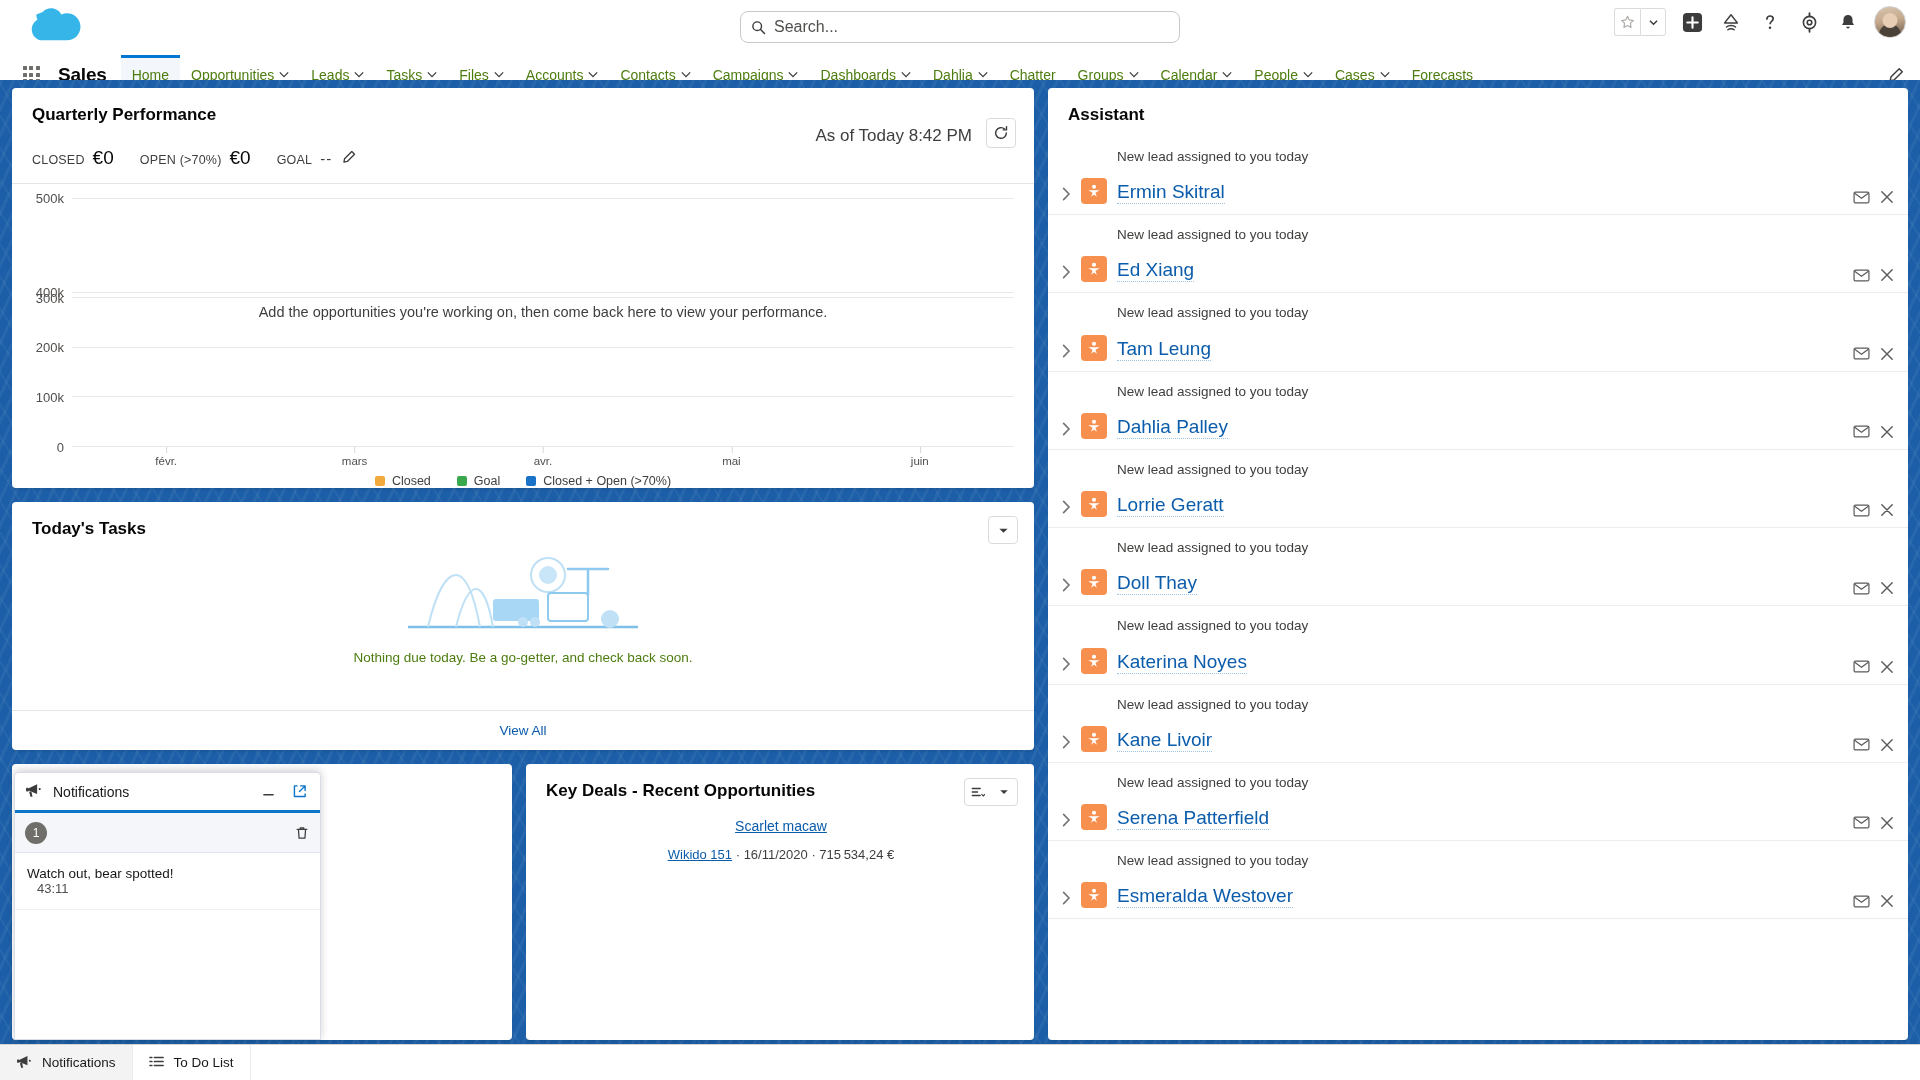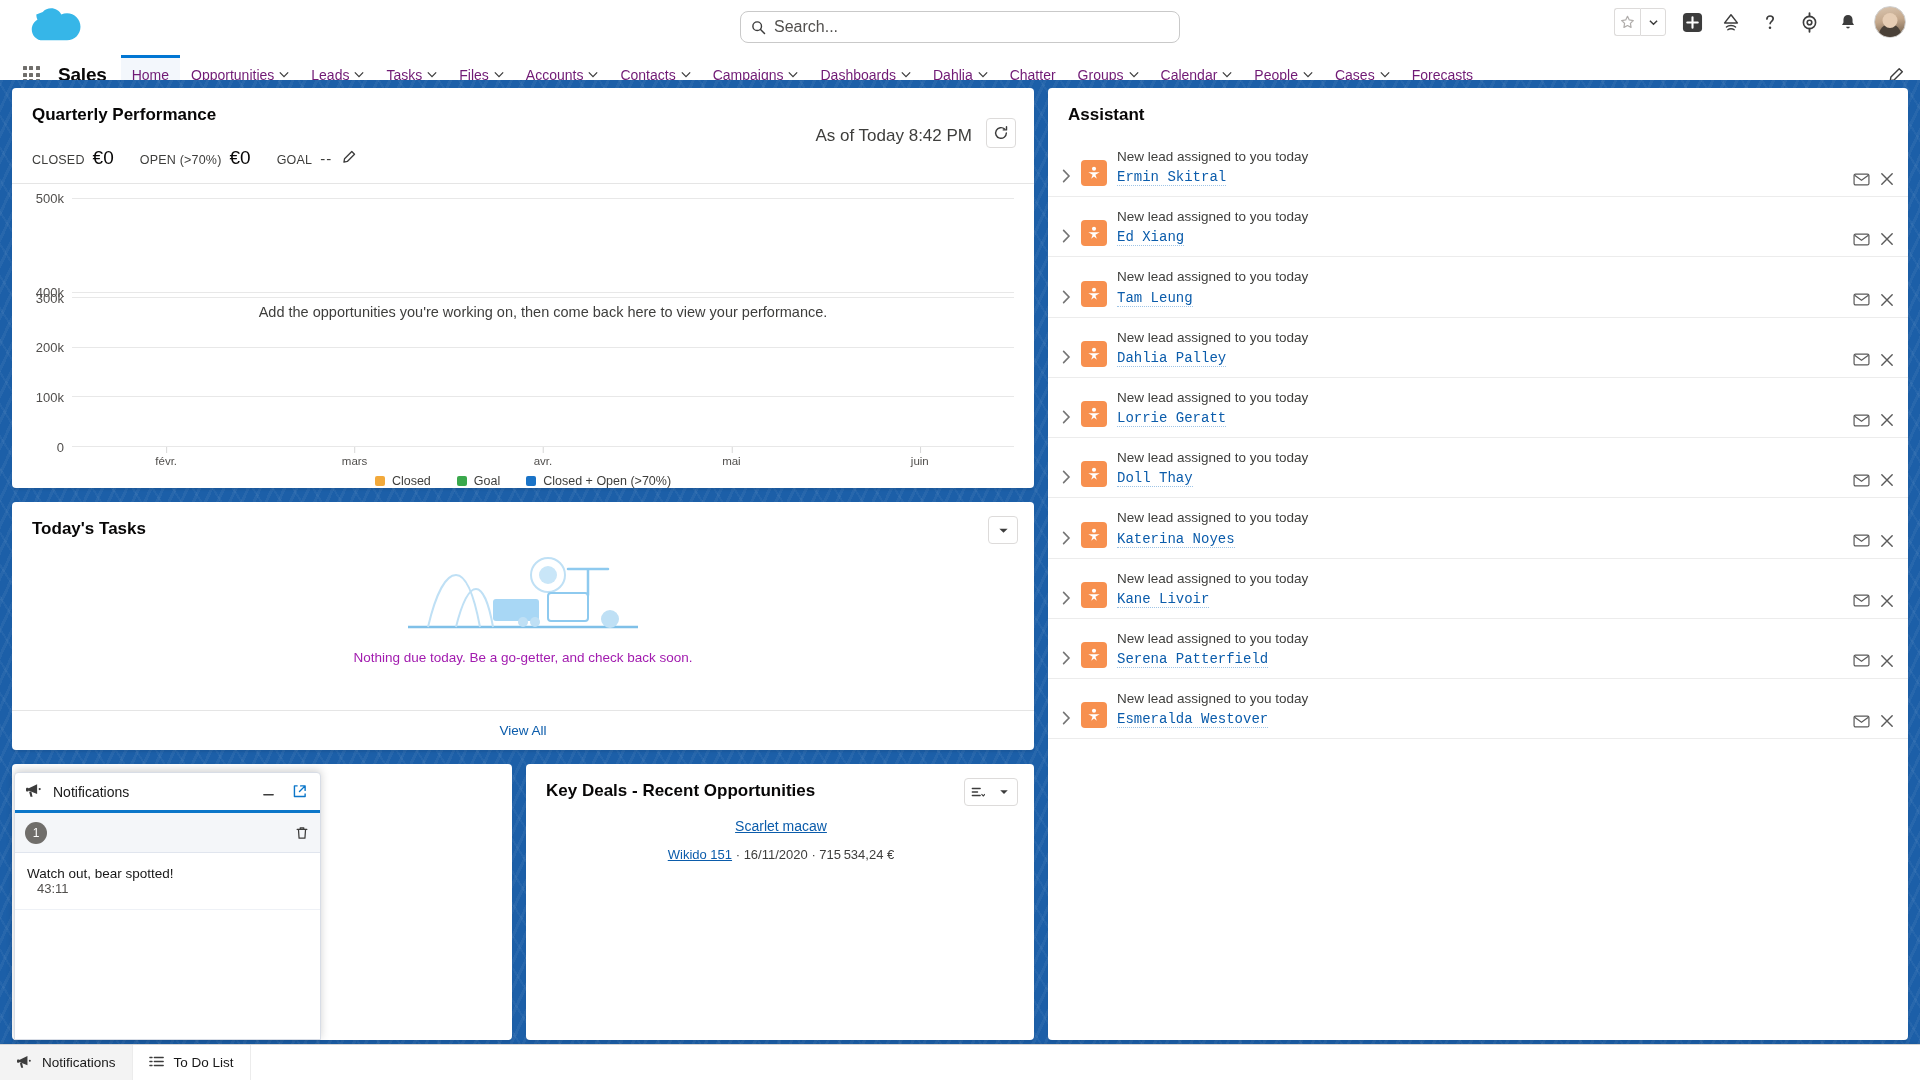--- a/index.html
+++ b/index.html
@@ -65,21 +65,21 @@
   }
   .waffle-grid { display: grid; grid-template-columns: repeat(3, 4px); gap: 2.5px; }
   .waffle-grid i { width: 4px; height: 4px; background: #706e6b; border-radius: 0.5px; display:block; }
   .app-name {
     font-size: 19px; font-weight: 700; color: #080707; display: flex; align-items: center;
     padding: 0 14px 0 10px; letter-spacing: -0.2px;
   }
   .nav-items { display: flex; align-items: stretch; }
   .nav-item {
     display: flex; align-items: center; gap: 5px; padding: 0 11px;
-    font-size: 14px; color: #701a75; cursor: pointer; position: relative;
+    font-size: 14px; color: #4d7c0f; cursor: pointer; position: relative;
     white-space: nowrap;
   }
   .nav-item.active { background: #f3f7fc; }
   .nav-item.active::before {
     content: ""; position: absolute; left: 0; right: 0; top: 0; height: 3px; background: #0176d3;
   }
   .nav-caret { font-size: 9px; color: #3c3c3c; }
   .pencil-right {
     position: absolute; right: 16px; top: 50%; transform: translateY(-50%);
     cursor: pointer; display:flex;
@@ -151,21 +151,21 @@
   .legend-item { display: flex; align-items: center; gap: 7px; cursor: pointer; }
   .legend-swatch { width: 10px; height: 10px; border-radius: 2px; }
 
   
   .row-2 { display: flex; gap: 14px; height: 248px; }
   .events-card { width: 500px; position: relative; overflow: hidden; }
   .tasks-card { flex: 1; position: relative; }
 
   .empty-art { display: flex; justify-content: center; margin-top: 10px; }
   .empty-text {
-    text-align: center; font-size: 13.5px; color: #a21caf; margin-top: 6px;
+    text-align: center; font-size: 13.5px; color: #4d7c0f; margin-top: 6px;
   }
   .view-all {
     position: absolute; left: 0; right: 0; bottom: 0; height: 40px;
     border-top: 1px solid #e5e5e5; display: flex; align-items: center; justify-content: center;
     font-size: 13.5px; color: #0b5cab; cursor: pointer;
   }
   .card-menu-btn {
     position: absolute; right: 16px; top: 14px;
     width: 30px; height: 28px; border: 1px solid #dddbda; border-radius: 4px; background: #fff;
     display: flex; align-items: center; justify-content: center; cursor: pointer;
@@ -194,22 +194,22 @@
     position: relative; min-height: 53px;
   }
   .a-chev { color: #747474; font-size: 16px; cursor: pointer; flex: 0 0 auto; line-height: 1; }
   .a-icon {
     width: 26px; height: 26px; border-radius: 4px; background: #f7904f;
     display: flex; align-items: center; justify-content: center; flex: 0 0 auto;
   }
   .a-body { flex: 1; min-width: 0; }
   .a-line1 { font-size: 13.5px; color: #3e3e3c; line-height: 1.35; }
   .a-name {
-    font-size: 14px; color: #0b5cab; border-bottom: 1px dotted #9ec4e6;
-    display: inline-block; margin-top: 3px; cursor: pointer; font-family: Liberation Mono, monospace;
+    font-size: 19px; color: #0b5cab; border-bottom: 1px dotted #9ec4e6;
+    display: inline-block; margin-top: 15px; cursor: pointer;
   }
   .a-actions { display: flex; gap: 10px; flex: 0 0 auto; }
   .a-act { cursor: pointer; display: flex; align-items: center; }
 
   
   .notif-panel {
     position: absolute; left: 14px; bottom: 40px; width: 307px; height: 268px;
     background: #fff; border: 1px solid #d8dde6; border-radius: 4px 4px 0 0;
     box-shadow: 0 -2px 8px rgba(0,0,0,.18); z-index: 60;
     display: flex; flex-direction: column;

